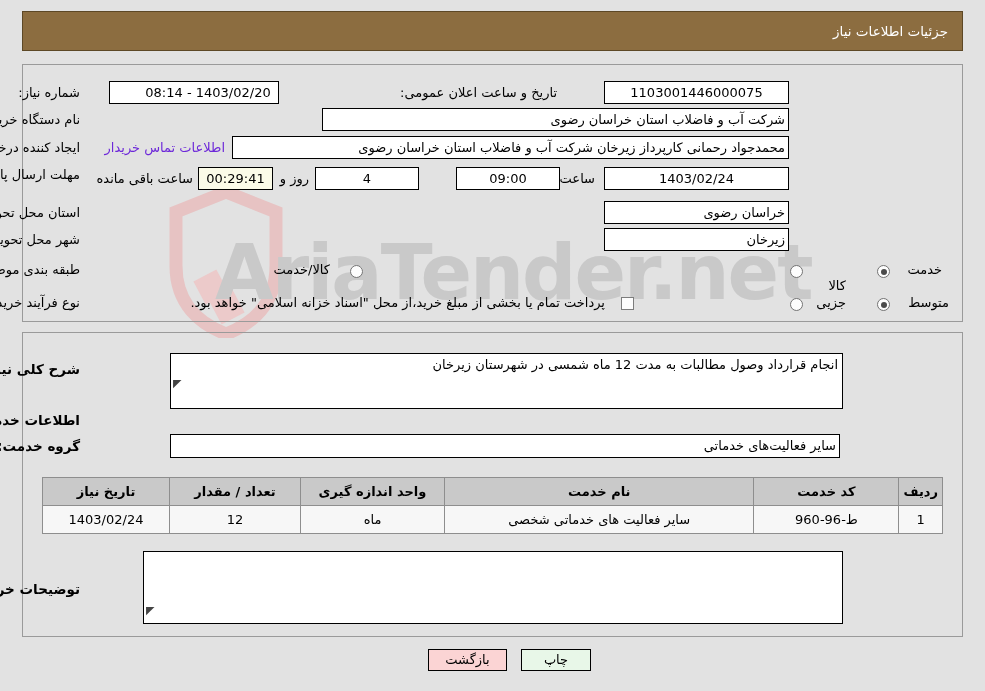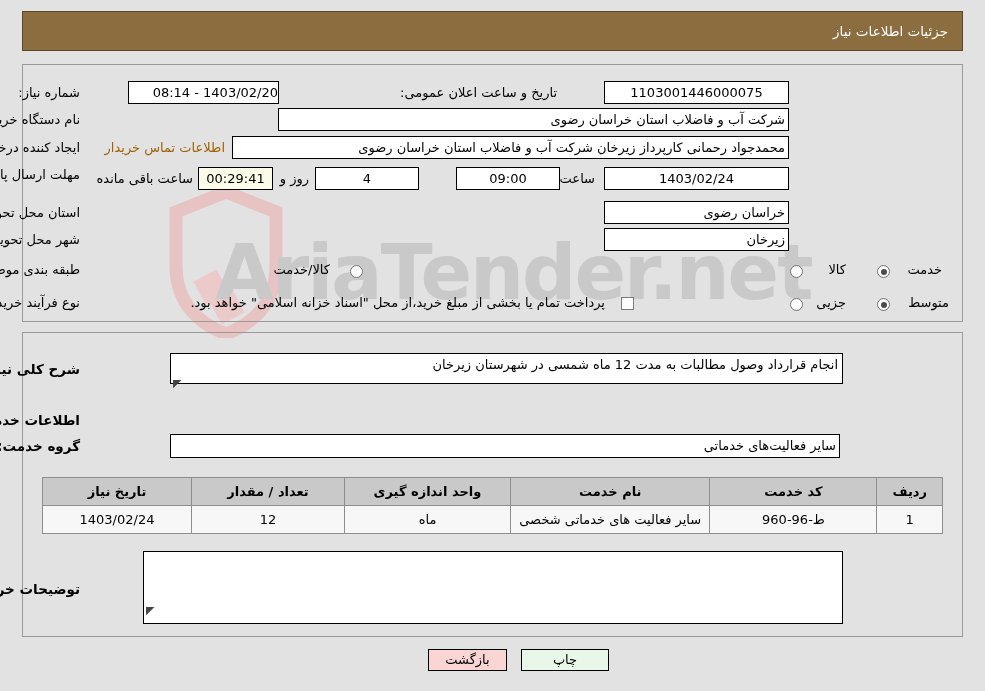--- a/index.html
+++ b/index.html
@@ -88,21 +88,21 @@
     height: 23px;
     overflow: hidden;
     white-space: nowrap;
   }
   .fld.c { text-align: center; }
   .fld.r { text-align: right; padding-right: 3px; }
   .fld.timer { background: #fbfbe8; }
 
   .link {
     position: absolute;
-    color: #a16207;
+    color: #6d28d9;
     white-space: nowrap;
     z-index: 3;
     cursor: pointer;
     font-size: 13px;
   }
 
   
   .radio {
     position: absolute;
     width: 13px; height: 13px;
@@ -168,21 +168,21 @@
     width: 901px;
     border-collapse: collapse;
     z-index: 3;
     font-size: 13px;
   }
   .tbl th {
     background: #c9c9c9;
     border: 1px solid #8e8e8e;
     font-weight: bold;
     height: 27px;
-    padding: 0 15px;
+    padding: 0 4px;
     text-align: center;
     white-space: nowrap;
   }
   .tbl td {
     background: #f7f7f7;
     border: 1px solid #8e8e8e;
     height: 27px;
     padding: 0 4px;
     text-align: center;
     white-space: nowrap;
@@ -195,21 +195,21 @@
     box-sizing: border-box;
     height: 22px;
     font-size: 13px;
     line-height: 20px;
     text-align: center;
     cursor: pointer;
     z-index: 3;
     font-family: "DejaVu Sans", "Liberation Sans", sans-serif;
     padding: 0;
   }
-  #btn-print  { left: 521px; top: 649px; width: 88px; background: #e8f7e8; }
+  #btn-print  { left: 521px; top: 649px; width: 70px; background: #e8f7e8; }
   #btn-back   { left: 428px; top: 649px; width: 79px; background: #fbd4d4; }
 </style>
 </head>
 <body>
 
 <div class="watermark">
   <svg class="wm-shield" viewBox="0 0 116 150">
     <path d="M58 4 L108 24 L108 78 C108 116 84 136 58 146 C32 136 8 116 8 78 L8 24 Z" fill="none" stroke="#e7c3c3" stroke-width="13"></path>
     <rect x="30" y="86" width="26" height="26" transform="rotate(-28 43 99)" fill="#eccaca"></rect>
     <rect x="46" y="106" width="26" height="26" transform="rotate(-28 59 119)" fill="#eccaca"></rect>
@@ -220,24 +220,24 @@
 <div class="topbar">
   <div class="topbar-title">جزئیات اطلاعات نیاز</div>
 </div>
 
 <div class="panel" id="panel-top"></div>
 
 <div class="lbl" style="right:905px; top:85px;">شماره نیاز:</div>
 <div class="fld c" style="right:196px; top:81px; width:185px;">1103001446000075</div>
 
 <div class="lbl" style="right:428px; top:85px;">تاریخ و ساعت اعلان عمومی:</div>
-<div class="fld c" style="right:706px; top:81px; width:151px;padding-left:28px;">1403/02/20 - 08:14</div>
+<div class="fld c" style="right:706px; top:81px; width:170px;padding-left:28px;">1403/02/20 - 08:14</div>
 
 <div class="lbl" style="right:905px; top:112px;">نام دستگاه خریدار:</div>
-<div class="fld r" style="right:196px; top:108px; width:511px;">شرکت آب و فاضلاب استان خراسان رضوی</div>
+<div class="fld r" style="right:196px; top:108px; width:467px;">شرکت آب و فاضلاب استان خراسان رضوی</div>
 
 <div class="lbl" style="right:905px; top:140px;">ایجاد کننده درخواست:</div>
 <div class="fld r" style="right:196px; top:136px; width:557px;">محمدجواد رحمانی کارپرداز زیرخان  شرکت آب و فاضلاب استان خراسان رضوی</div>
 <div class="link" style="right:760px; top:140px;">اطلاعات تماس خریدار</div>
 
 <div class="lbl" style="right:905px; top:167px; line-height:16px; width:90px; text-align:right;">مهلت ارسال پاسخ: تا تاریخ:</div>
 <div class="fld c" style="right:196px; top:167px; width:185px;">1403/02/24</div>
 <div class="lbl" style="right:390px; top:171px;">ساعت</div>
 <div class="fld c" style="right:425px; top:167px; width:104px;">09:00</div>
 <div class="fld c" style="right:566px; top:167px; width:104px;">4</div>
@@ -246,39 +246,39 @@
 <div class="lbl" style="right:792px; top:171px;">ساعت باقی مانده</div>
 
 <div class="lbl" style="right:905px; top:205px;">استان محل تحویل:</div>
 <div class="fld r" style="right:196px; top:201px; width:185px;">خراسان رضوی</div>
 
 <div class="lbl" style="right:905px; top:232px;">شهر محل تحویل:</div>
 <div class="fld r" style="right:196px; top:228px; width:185px;">زیرخان</div>
 
 <div class="lbl" style="right:905px; top:262px;">طبقه بندی موضوعی:</div>
 <div class="radio" style="right:182px; top:265px;"></div>
-<div class="lbl" style="right:139px; top:262px;margin-left:20px;">کالا</div>
+<div class="lbl" style="right:139px; top:278px;margin-left:20px;">کالا</div>
 <div class="radio on" style="right:95px; top:265px;"></div>
 <div class="lbl" style="right:43px; top:262px;">خدمت</div>
 <div class="radio" style="right:622px; top:265px;"></div>
 <div class="lbl" style="right:655px; top:262px;">کالا/خدمت</div>
 
 <div class="lbl" style="right:905px; top:295px;">نوع فرآیند خرید :</div>
 <div class="radio" style="right:182px; top:298px;"></div>
 <div class="lbl" style="right:139px; top:295px;">جزیی</div>
 <div class="radio on" style="right:95px; top:298px;"></div>
 <div class="lbl" style="right:36px; top:295px;margin-left:12px;">متوسط</div>
 
 <div class="checkbox" style="right:351px; top:297px;"></div>
 <div class="lbl" style="right:380px; top:295px;">پرداخت تمام یا بخشی از مبلغ خرید،از محل "اسناد خزانه اسلامی" خواهد بود.</div>
 
 <div class="panel" id="panel-bottom"></div>
 
 <div class="section-head" style="right:905px; top:361px;">شرح کلی نیاز:</div>
-<div class="ta" style="right:142px; top:353px; width:673px; height:31px;">انجام قرارداد وصول مطالبات به مدت 12 ماه شمسی در شهرستان زیرخان</div>
+<div class="ta" style="right:142px; top:353px; width:673px; height:56px;">انجام قرارداد وصول مطالبات به مدت 12 ماه شمسی در شهرستان زیرخان</div>
 <div class="resize-grip" style="right:800px; top:378px;">◥</div>
 
 <div class="section-head" style="right:905px; top:412px;">اطلاعات خدمات مورد نیاز</div>
 
 <div class="section-head" style="right:905px; top:438px;">گروه خدمت:</div>
 <div class="fld r" style="right:145px; top:434px; width:670px; height:24px; line-height:22px;">سایر فعالیت‌های خدماتی</div>
 
 <table class="tbl">
   <thead>
     <tr>

